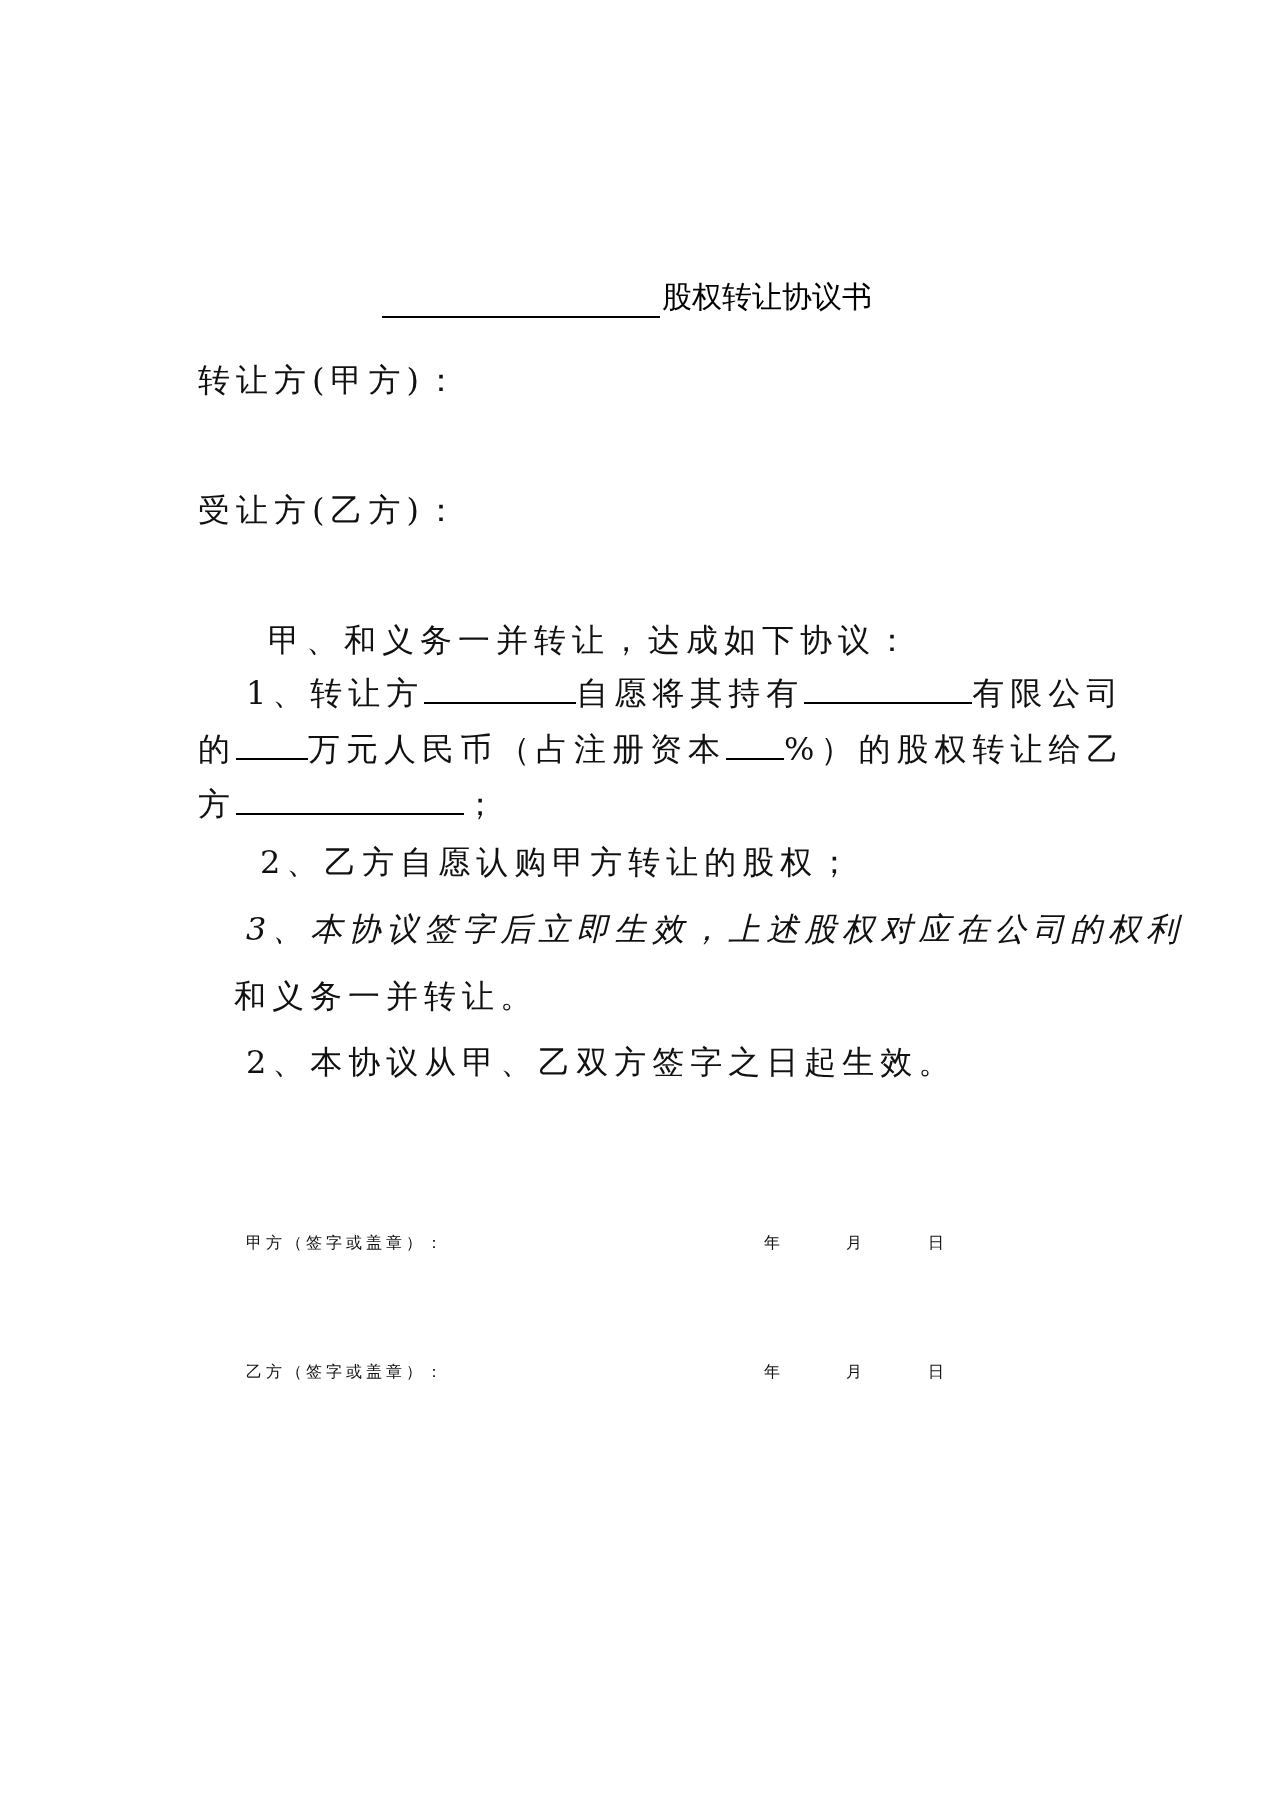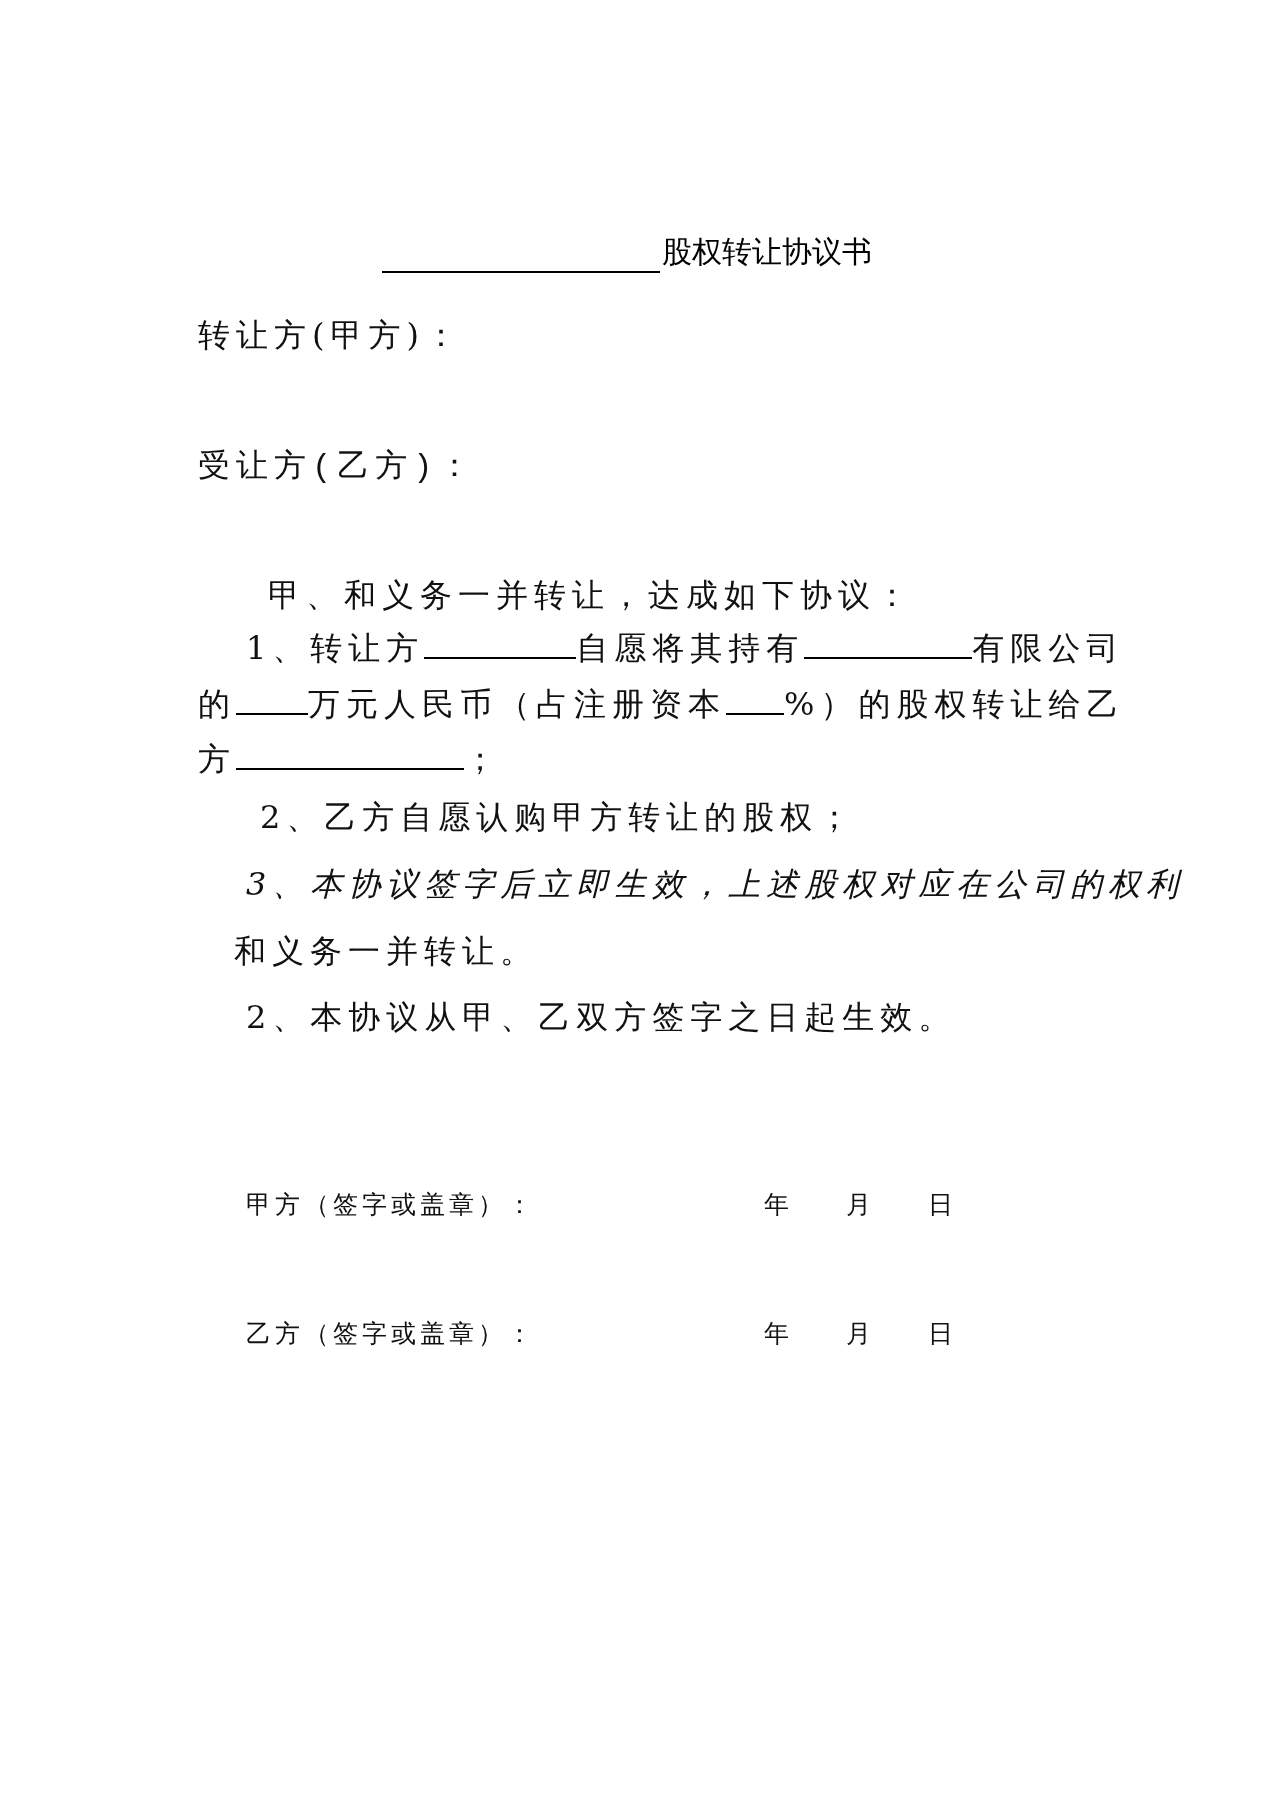--- a/index.html
+++ b/index.html
@@ -1,35 +1,35 @@
 <!DOCTYPE html>
 <html><head>
 <meta charset="utf-8">
 <style>
   html, body { margin:0; padding:0; background:#ffffff; }
   body { width:1280px; height:1810px; position:relative; overflow:hidden;
          font-family:"DejaVu Serif", "Liberation Serif", serif; color:#111; }
-  .abs { position:absolute; white-space:nowrap; }
+  .abs { position:absolute; white-space:nowrap;margin-top:45px; }
   .title { top:232px; left:382px; font-family:"DejaVu Sans","Liberation Sans",sans-serif; font-size:30px; color:#000; }
   .title .blank { display:inline-block; width:278px; border-bottom:2px solid #000; height:32px; vertical-align:bottom; margin-right:2px; }
   .line { font-size:32px; letter-spacing:6px; }
   .blank { display:inline-block; border-bottom:2px solid #000; height:28px; vertical-align:baseline; }
-  .sigrow { font-size:25px; letter-spacing:4px; }
+  .sigrow { font-size:16px; letter-spacing:4px; }
 </style>
 </head>
 <body>
 
 <div>
 
   <div class="abs title">
     <span class="blank"></span><span>股权转让协议书</span>
   </div>
 
   <div class="abs line" style="top:314px; left:198px;">转让方(甲方)：</div>
-  <div class="abs line" style="top:444px; left:198px;font-family:Liberation Mono, monospace;">受让方(乙方)：</div>
+  <div class="abs line" style="top:444px; left:198px;">受让方(乙方)：</div>
 
   <div class="abs line" style="top:574px; left:268px;">甲、和义务一并转让，达成如下协议：</div>
 
   <div class="abs line" style="top:627px; left:246px;">
     <span>1、转让方</span><span class="blank" style="width:152px;"></span><span>自愿将其持有</span><span class="blank" style="width:168px;"></span><span>有限公司</span>
   </div>
   <div class="abs line" style="top:683px; left:198px;">
     <span>的</span><span class="blank" style="width:72px;"></span><span>万元人民币（占注册资本</span><span class="blank" style="width:58px;"></span><span>%）的股权转让给乙</span>
   </div>
   <div class="abs line" style="top:738px; left:198px;">

